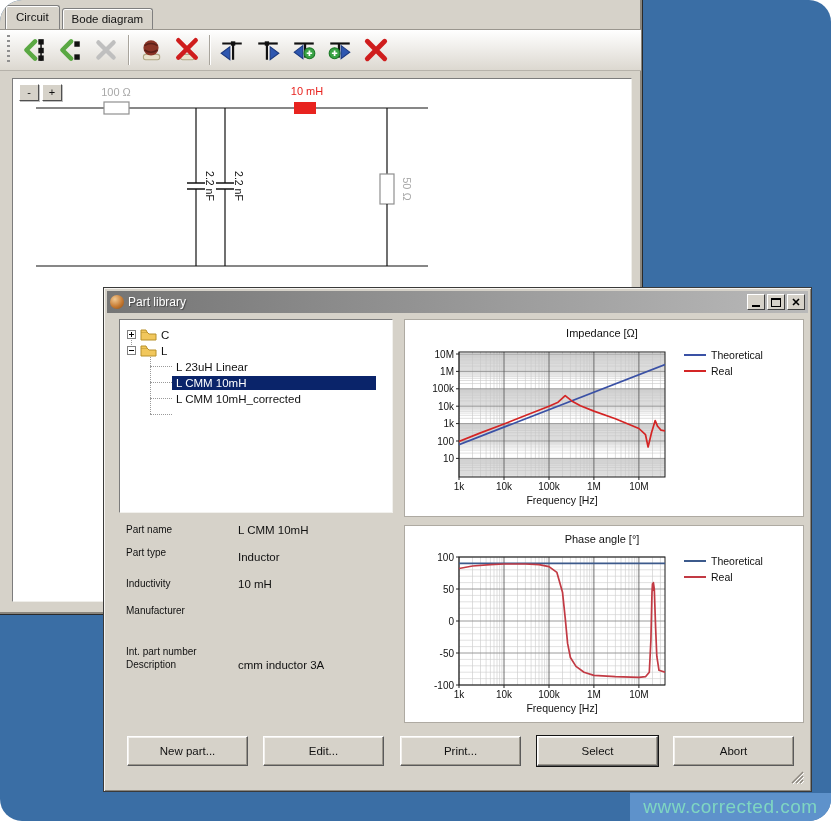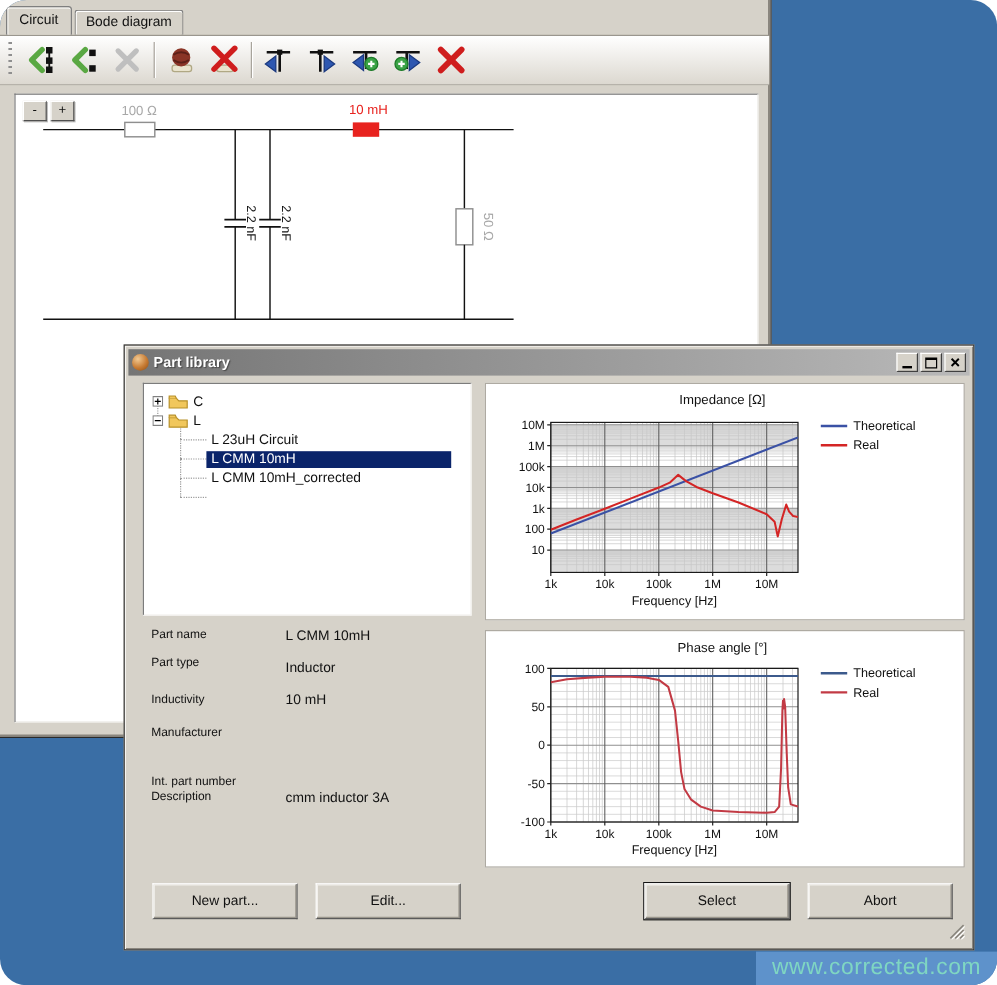--- a/index.html
+++ b/index.html
@@ -33,21 +33,21 @@
     display:flex;align-items:center;justify-content:center;margin-right:3px;}
 
   
   .dialog{position:absolute;left:103px;top:287px;width:709px;height:505px;background:#D6D2C9;
     border:1px solid #3a3a3a;box-shadow:inset 1px 1px 0 #f6f4f0,inset -1px -1px 0 #8a867e;
     box-sizing:border-box;padding:3px;}
   .titlebar{height:22px;background:linear-gradient(90deg,#757575,#b9b9b9);
     display:flex;align-items:center;padding:0 3px;}
   .title-icon{width:14px;height:14px;border-radius:50%;
     background:radial-gradient(circle at 35% 30%,#f2c992,#c77b33 55%,#8a4a12);margin-right:4px;flex:0 0 auto;}
-  .title-text{flex:1;color:#fff;font-weight:bold;font-size:12px;text-shadow:1px 1px 1px rgba(0,0,0,.45);}
+  .title-text{flex:1;color:#fff;font-weight:normal;font-size:12px;text-shadow:1px 1px 1px rgba(0,0,0,.45);}
   .wbtns{display:flex;gap:2px;}
   .wbtn{width:16px;height:14px;background:#D6D2C9;border:1px solid;
     border-color:#fff #404040 #404040 #fff;display:flex;align-items:center;justify-content:center;}
   .client{position:relative;height:477px;}
 
   .panel{position:absolute;background:#fff;border:1px solid;border-color:#7c7c7c #f2f1ed #f2f1ed #7c7c7c;box-sizing:border-box;}
   .tree-panel{left:12px;top:6px;width:274px;height:194px;overflow:hidden;}
   .chart-panel{left:297px;width:400px;height:198px;border-color:#aeaaa2;}
   .tree-row{position:absolute;display:flex;align-items:center;gap:4px;height:15px;font-size:11.5px;color:#111;}
   .tree-item-label{display:block;width:196px;padding:1px 4px;white-space:nowrap;}
@@ -248,21 +248,21 @@
               <rect x="0.5" y="0.5" width="8" height="8" fill="#fff" stroke="#808080"></rect>
               <line x1="2" y1="4.5" x2="7" y2="4.5" stroke="#000"></line>
             </svg>
           <svg width="17" height="13">
               <path d="M1 4 h6 l2 2 h7 v6 h-15 z" fill="#f1c75c" stroke="#b8912a"></path>
               <path d="M1 4 v-2 h5 l1 2" fill="#f1c75c" stroke="#b8912a"></path>
             </svg>
           <span>L</span>
         </div>
         <div class="tree-row" style="left:52px;top:39px">
-          <span class="tree-item-label">L 23uH Circuit</span>
+          <span class="tree-item-label">L 23uH Linear</span>
         </div>
         <div class="tree-row" style="left:52px;top:55px">
           <span class="tree-item-label selected">L CMM 10mH</span>
         </div>
         <div class="tree-row" style="left:52px;top:71px">
           <span class="tree-item-label">L CMM 10mH_corrected</span>
         </div>
       </div>
 
       <div class="panel chart-panel" style="top:6px">
@@ -520,20 +520,21 @@
         <span class="det-label" style="top:292px">Manufacturer</span>
         <span class="det-value" style="top:292px"></span>
         <span class="det-label" style="top:333px">Int. part number</span>
         <span class="det-value" style="top:319px"></span>
         <span class="det-label" style="top:346px">Description</span>
         <span class="det-value" style="top:346px">cmm inductor 3A</span>
       </div>
 
       <div class="btn" style="left:20px">New part...</div>
       <div class="btn" style="left:156px">Edit...</div>
+      <div class="btn" style="left:293px">Print...</div>
       <div class="btn" style="left:566px">Abort</div>
       <div class="btn default" style="left:430px">Select</div>
 
       <span class="sizegrip">
         <svg width="13" height="13">
             <path d="M12 1 L1 12 M12 5 L5 12 M12 9 L9 12" stroke="#8a867e" stroke-width="1.4"></path>
             <path d="M13 2 L2 13 M13 6 L6 13 M13 10 L10 13" stroke="#fff" stroke-width="1"></path>
           </svg>
       </span>
     </div>

